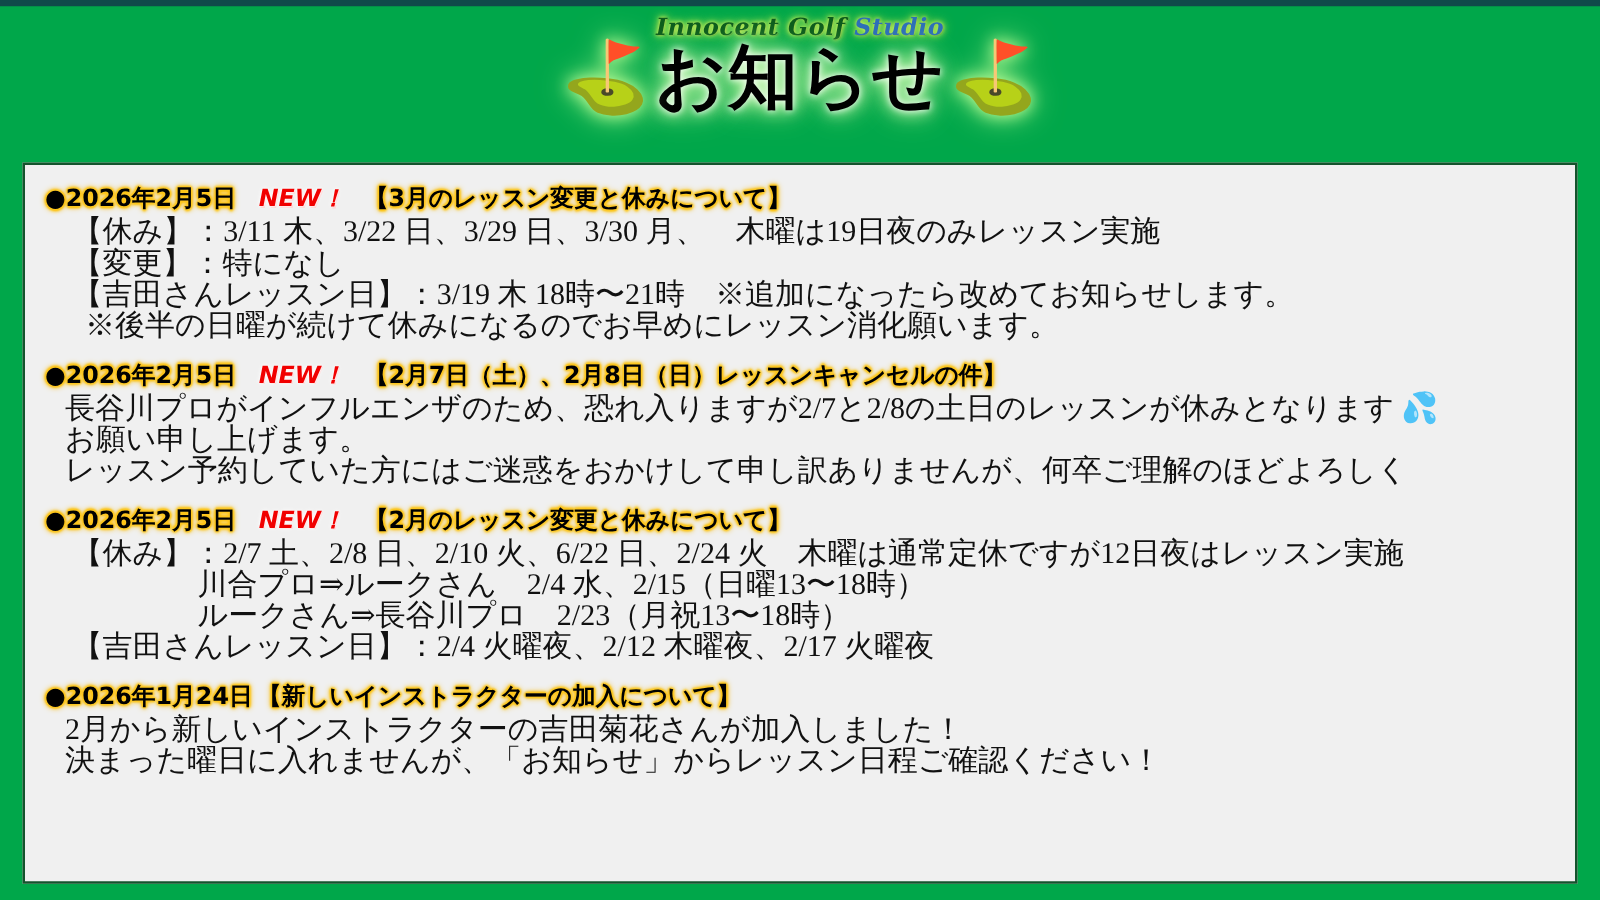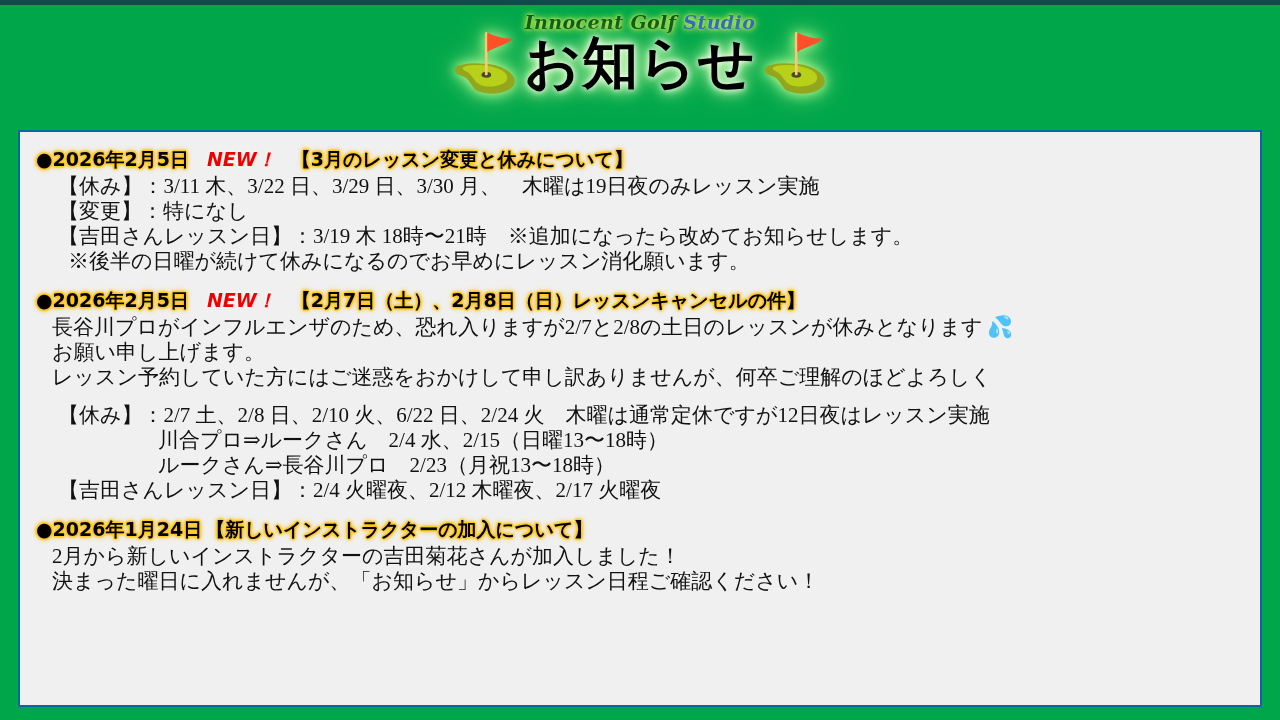--- a/index.html
+++ b/index.html
@@ -51,21 +51,21 @@
     text-shadow:
       0 0 6px #ffffff, 0 0 12px #d9ffc0, 0 0 18px #b6f59a,
       0 0 26px #a8ee8a;
   }
 
   
   #notice-panel{
     position:absolute;
     left:18px; top:130px; width:1244px; height:577px;
     background:#f0f0f0;
-    border:2px solid #0369a1;
+    border:2px solid #14532d;
     padding:14px 16px 0 16px;
     overflow:hidden;
   }
 
   .notice-block{ margin-bottom:13px; }
   .notice-block:last-child{ margin-bottom:0; }
 
   .notice-head{
     white-space:nowrap;
     font-family:"DejaVu Sans","Liberation Sans",sans-serif;
@@ -87,21 +87,21 @@
     margin:0 6px 0 18px;
     text-shadow:
       0 0 2px #ffffff, 0 0 4px #ffffff, 1px 1px 0 #ffd0d0;
   }
   .notice-head .subject{ margin-left:10px; }
   .notice-head .subject.tight{ margin-left:4px; }
 
   .notice-body{
     margin-top:2px;
     font-family:"Liberation Serif","DejaVu Serif",serif;
-    font-size:21px;
+    font-size:24px;
     line-height:25px;
     color:#111;
     white-space:nowrap;
   }
   .notice-body .line{ padding-left:22px; }
   .notice-body .line.ind0{ padding-left:16px; }
   .notice-body .line.ind1{ padding-left:22px; }
   .notice-body .line.ind2{ padding-left:32px; }
   .notice-body .line.ind3{ padding-left:122px; }
 </style>
@@ -134,20 +134,21 @@
     </div>
     <div class="notice-block">
       <div class="notice-head"><span>●</span><span class="date">2026年2月5日</span><span class="badge-new">NEW！</span><span class="subject">【2月7日（土）、2月8日（日）レッスンキャンセルの件】</span></div>
       <div class="notice-body">
         <div class="line ind0">長谷川プロがインフルエンザのため、恐れ入りますが2/7と2/8の土日のレッスンが休みとなります 💦</div>
         <div class="line ind0">お願い申し上げます。</div>
         <div class="line ind0">レッスン予約していた方にはご迷惑をおかけして申し訳ありませんが、何卒ご理解のほどよろしく</div>
       </div>
     </div>
     <div class="notice-block">
+      <div class="notice-head"><span>●</span><span class="date">2026年2月5日</span><span class="badge-new">NEW！</span><span class="subject">【2月のレッスン変更と休みについて】</span></div>
       <div class="notice-body">
         <div class="line ind1">【休み】：2/7 土、2/8 日、2/10 火、6/22 日、2/24 火　木曜は通常定休ですが12日夜はレッスン実施</div>
         <div class="line ind3">川合プロ⇒ルークさん　2/4 水、2/15（日曜13〜18時）</div>
         <div class="line ind3">ルークさん⇒長谷川プロ　2/23（月祝13〜18時）</div>
         <div class="line ind1">【吉田さんレッスン日】：2/4 火曜夜、2/12 木曜夜、2/17 火曜夜</div>
       </div>
     </div>
     <div class="notice-block">
       <div class="notice-head"><span>●</span><span class="date">2026年1月24日</span><span class="subject tight">【新しいインストラクターの加入について】</span></div>
       <div class="notice-body">

